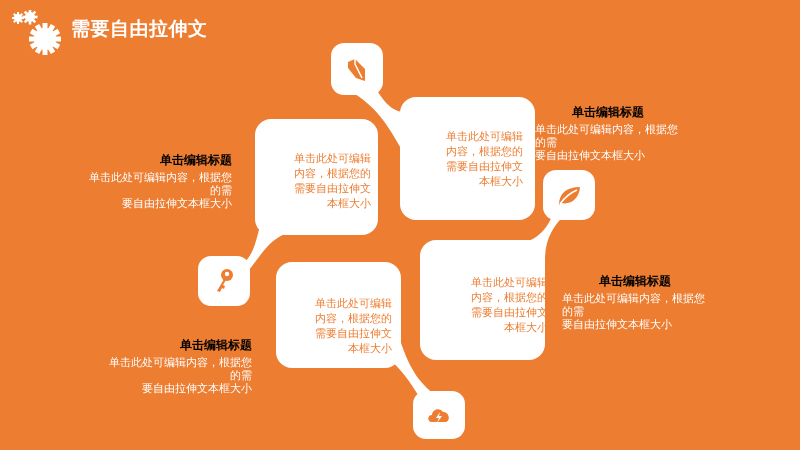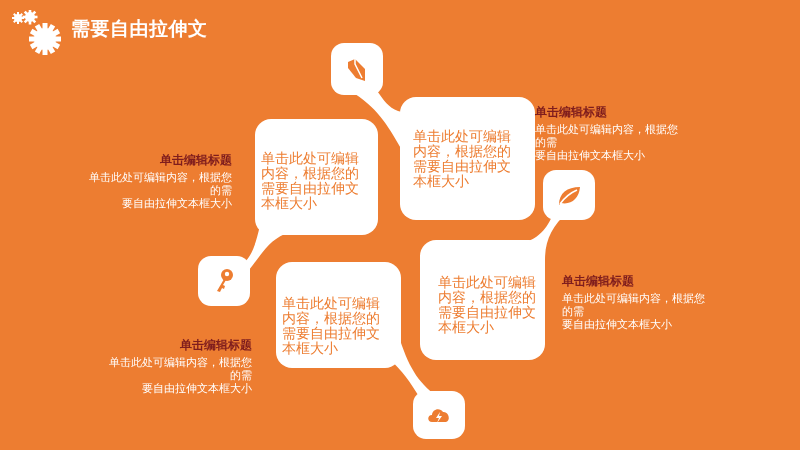--- a/index.html
+++ b/index.html
@@ -1,22 +1,22 @@
 <!DOCTYPE html>
 <html><head>
 <meta charset="utf-8">
 <style>
   html,body{margin:0;padding:0;}
   body{width:800px;height:450px;overflow:hidden;background:#ED7D31;position:relative;font-family:"DejaVu Sans","Liberation Sans",sans-serif;}
   .abs{position:absolute;}
   .title{left:71px;top:16px;font-size:19px;font-weight:bold;color:#fff;letter-spacing:0.5px;}
   .gears{left:12px;top:10px;width:52px;height:48px;}
   .shapes{left:0;top:0;width:800px;height:450px;}
-  .box-text{color:#ED7D31;font-size:14px;line-height:15px;text-align:left;width:110px;}
-  .side-title{color:#7f1d1d;font-size:12px;font-weight:bold;}
+  .box-text{color:#ED7D31;font-size:11px;line-height:15px;text-align:right;width:110px;}
+  .side-title{color:#000000;font-size:12px;font-weight:bold;margin-left:37px;}
   .side-desc{color:#fff;font-size:11px;line-height:13px;width:150px;}
   .right{text-align:right;}
   .icon{width:28px;height:28px;}
 </style>
 </head>
 <body>
 
 <svg class="abs gears" viewBox="0 0 52 48">
   <g fill="#fff">
     <circle cx="6" cy="8" r="4"></circle>

